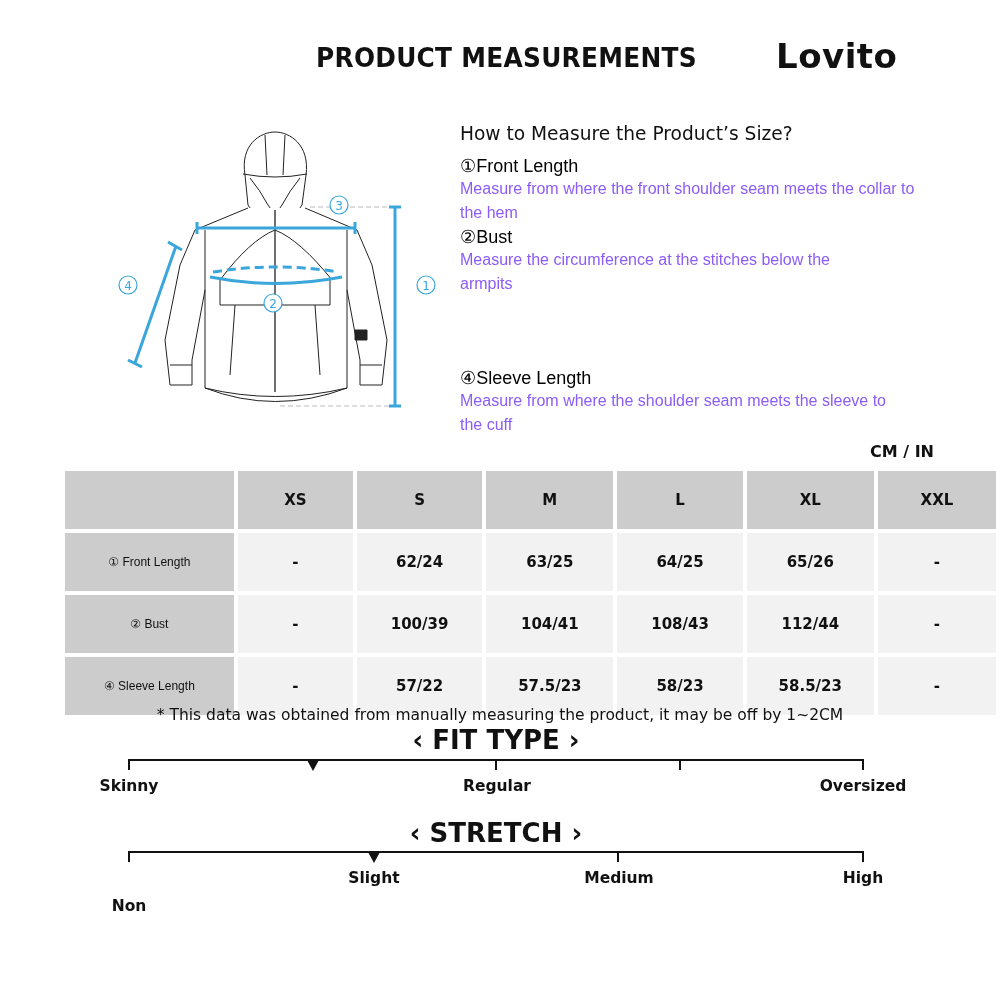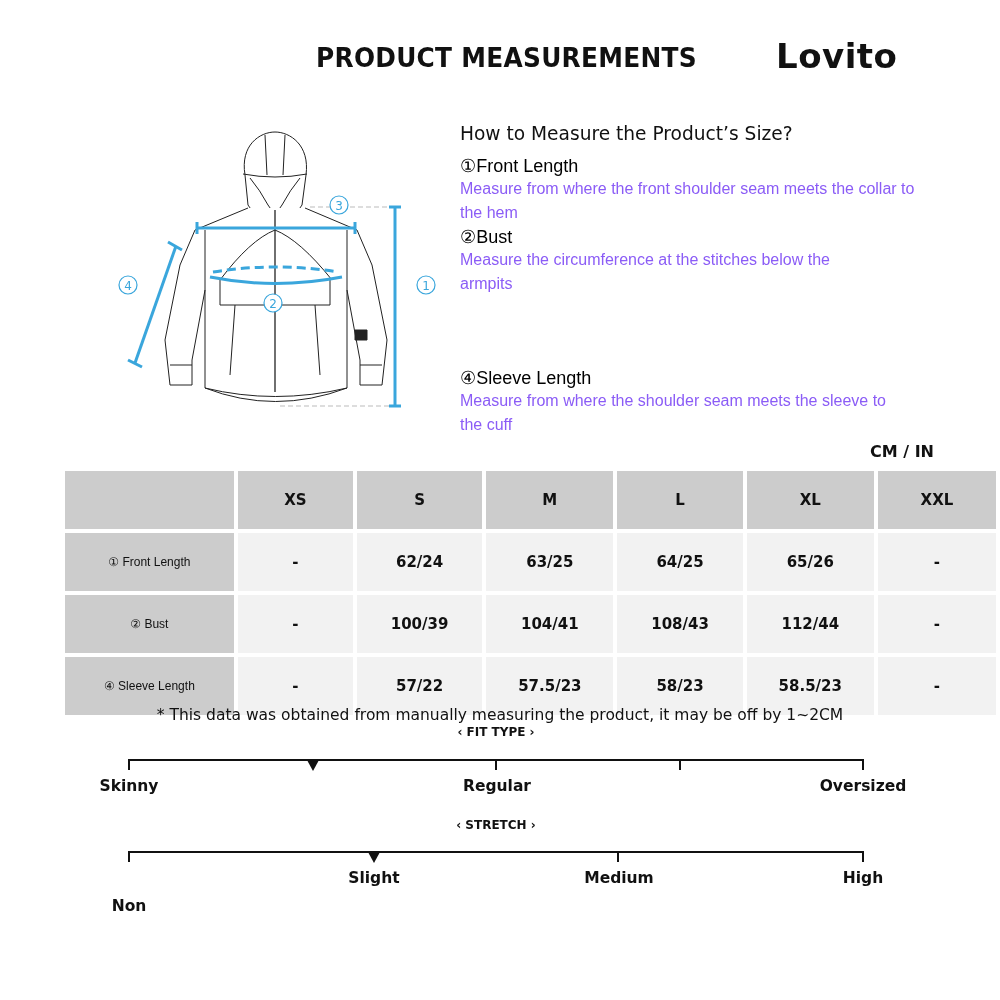--- a/index.html
+++ b/index.html
@@ -12,21 +12,21 @@
   .instr-head { font-size:18px; color:#000000; line-height:22px; white-space:nowrap; }
   .instr-desc { font-size:16px; color:#8b5cf6; line-height:23.5px; }
   .unit-label { right:66px; top:442px; font-size:16px; font-weight:bold; font-family:"DejaVu Sans", sans-serif; }
   table.size-table { position:absolute; left:61px; top:467px; border-collapse:separate; border-spacing:4px 4px; margin:0; }
   table.size-table td, table.size-table th { padding:15px; height:28px; font-family:"DejaVu Sans", sans-serif; }
   .th-cell { background:#cccccc; font-size:15px; font-weight:bold; text-align:center; width:111px; }
   .th-corner { background:#cccccc; width:181px; }
   .row-label { background:#cccccc; font-size:12px; text-align:center; padding-left:15px !important; font-family:"Liberation Sans", sans-serif !important; width:166px; }
   .val-cell { background:#f2f2f2; font-size:15px; font-weight:bold; text-align:center; }
   .note { left:0; width:1000px; top:663px; text-align:center; font-size:15.5px; font-family:"DejaVu Sans", sans-serif; font-weight:500;margin-top:43px; }
-  .scale-title { left:0; width:992px; text-align:center; font-size:12px; font-weight:bold; font-family:"DejaVu Sans", sans-serif; }
+  .scale-title { left:0; width:992px; text-align:center; font-size:26px; font-weight:bold; font-family:"DejaVu Sans", sans-serif; }
   .scale-line { height:2px; background:#111; }
   .tick { width:2px; height:11px; background:#111; }
   .scale-label { font-size:15.5px; font-weight:bold; font-family:"DejaVu Sans", sans-serif; transform:translateX(-50%); white-space:nowrap; }
   .marker { width:0; height:0; border-left:6px solid transparent; border-right:6px solid transparent; border-top:11px solid #111; transform:translateX(-50%); }
   .illus { left:110px; top:130px; }
 </style>
 </head>
 <body>
 
 <div class="abs page-title">PRODUCT MEASUREMENTS</div>

